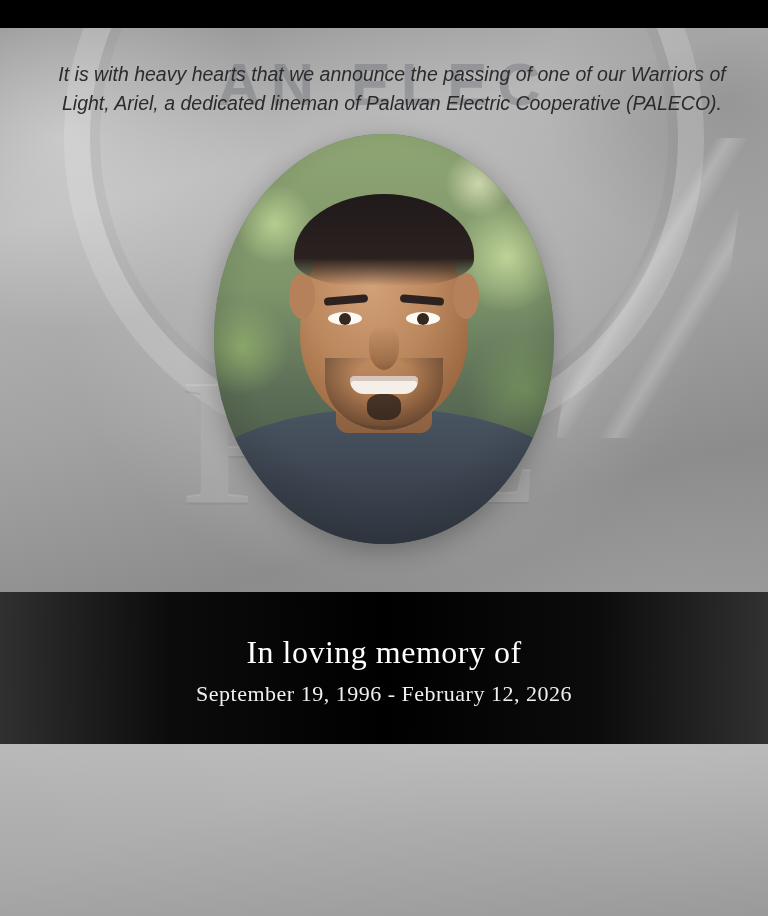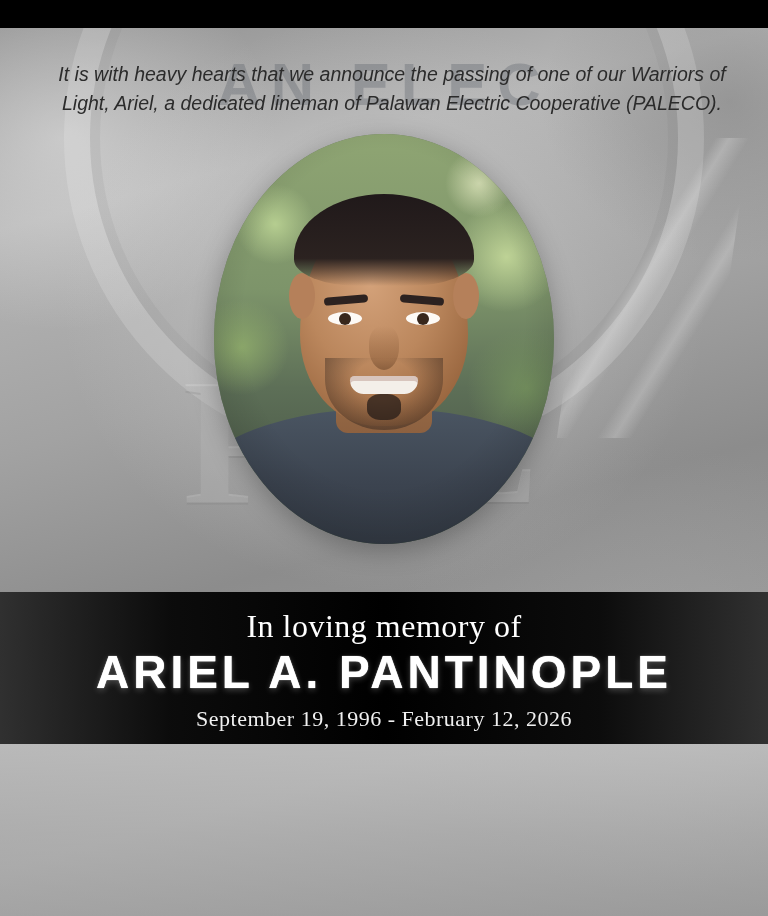--- a/index.html
+++ b/index.html
@@ -317,20 +317,19 @@
         <div class="beard"></div>
         <div class="mouth"></div>
         <div class="goatee"></div>
       </div>
       <div class="vignette"></div>
     </div>
   </div>
 
   <div class="name-band">
     <div class="in-memory">In loving memory of</div>
-    <div class="name">ARIEL A. PANTINOPLE</div>
     <div class="dates">September 19, 1996 - February 12, 2026</div>
   </div>
 
   <div class="tribute">
   </div>
 
 </div>
 
 </body></html>

